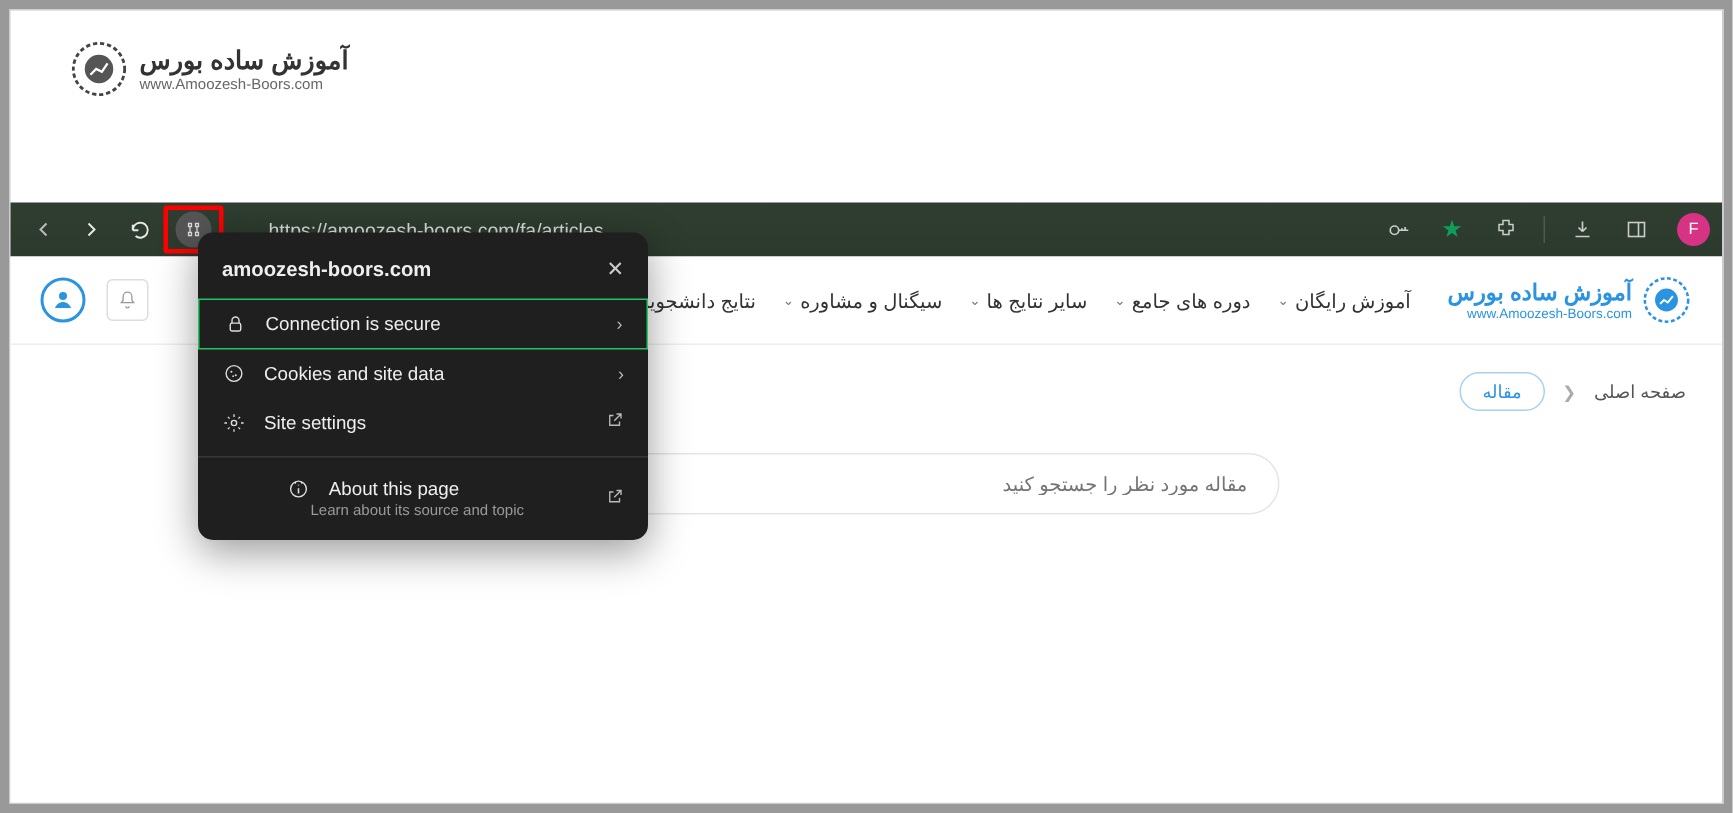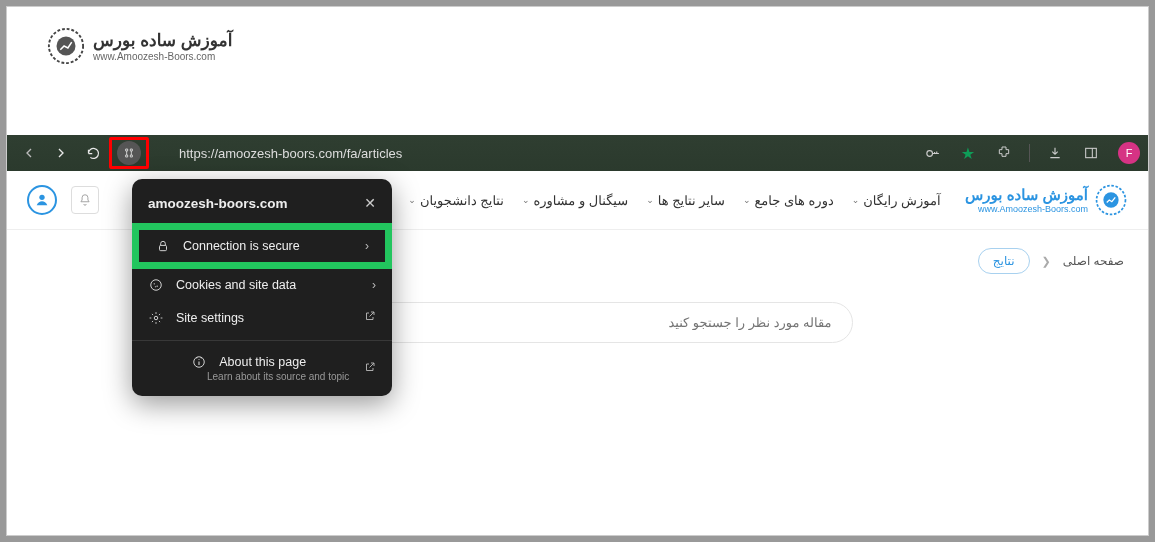--- a/index.html
+++ b/index.html
@@ -191,23 +191,23 @@
       border-radius: 22px;
       font-size: 13px;
       text-align: right;
       direction: rtl;
       color: #888;
       outline: none;
     }
 
     .popup {
       position: absolute;
-      top: 172px;
+      top: 148px;
       left: 125px;
-      width: 260px;
+      width: 300px;
       background: #1f1f1f;
       color: #eee;
       border-radius: 10px;
       box-shadow: 0 8px 28px rgba(0,0,0,.4);
       padding: 12px 0 12px 0;
       z-index: 50;
     }
     .popup-header {
       display: flex;
       justify-content: space-between;
@@ -232,21 +232,21 @@
       display: flex;
       align-items: center;
       justify-content: space-between;
       padding: 8px 16px 2px 16px;
       gap: 12px;
     }
     .popup-about-col { display:flex; flex-direction:column; gap:2px;align-items:center; }
     .popup-about-title { font-size: 12.5px; display:flex; align-items:center; gap: 12px;}
     .popup-about-sub { font-size: 10px; color: #999; margin-left: 28px; padding-left: 31px;}
     .red-highlight {
-      border: 7px solid #22c55e;
+      border: 1px solid #22c55e;
     }
     .ext-icon-svg { width:16px; height:16px; }
   </style>
 </head>
 <body>
 
 <div class="frame">
 
   <div class="top-header">
     <svg class="header-logo" viewBox="0 0 40 40">
@@ -364,21 +364,21 @@
             <span class="nav-logo-main">آموزش ساده بورس</span>
             <span class="nav-logo-sub">www.Amoozesh-Boors.com</span>
           </div>
         </div>
       </div>
     </div>
 
     <div class="breadcrumb">
       <span class="bc-item">صفحه اصلی</span>
       <span class="bc-sep">❮</span>
-      <span class="bc-item active">نتایج</span>
+      <span class="bc-item active">مقاله</span>
     </div>
 
     <div class="search-wrap">
       <input class="search-input" placeholder="مقاله مورد نظر را جستجو کنید" style="">
     </div>
   </div>
 
   <div class="popup">
     <div class="popup-header">
       <span class="popup-header-text">amoozesh-boors.com</span>

